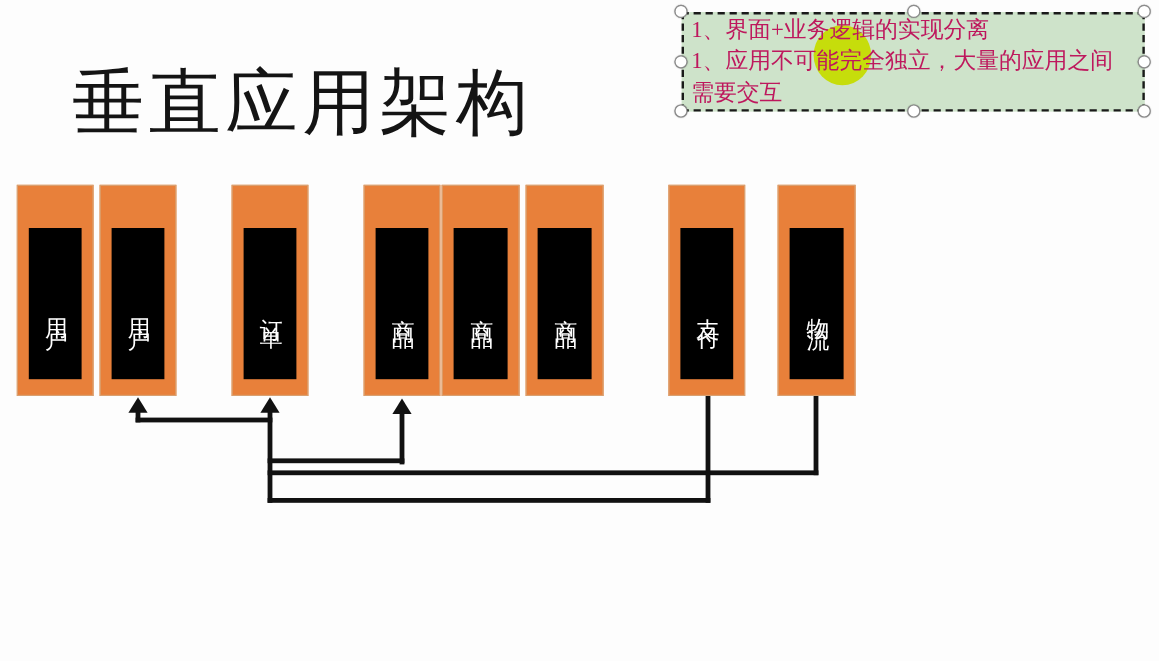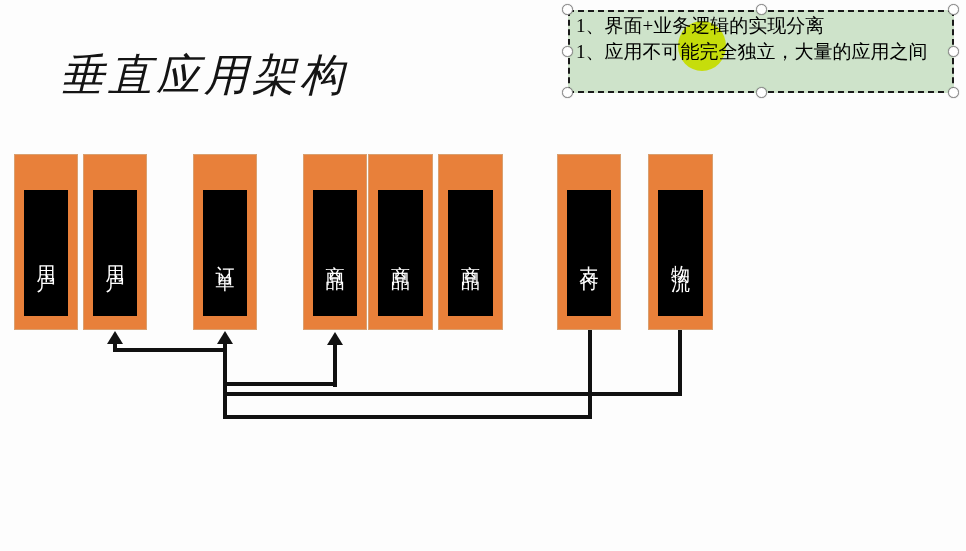--- a/index.html
+++ b/index.html
@@ -5,34 +5,33 @@
   html,body{margin:0;padding:0;background:#ffffff;}
   .canvas{
     position:relative;width:966px;height:551px;overflow:hidden;
     background:var(--canvas-bg,#fdfdfd);
     font-family:"Liberation Sans", sans-serif;
   }
   
   .title{
     position:absolute;left:60px;top:46px;
     font-family:"Liberation Serif", serif;
-    font-size:44px;letter-spacing:4px;color:var(--title-color,#141414);
+    font-size:60px;letter-spacing:4px;color:var(--title-color,#141414);
     white-space:nowrap;
-    font-style:italic;
   }
   
   .note-wrap{position:absolute;left:568px;top:10px;width:386px;height:83px;}
   .note-box{
     position:absolute;inset:0;
     background:var(--note-bg,#cee3ca);
     border:2px dashed var(--note-border,#1a1a1a);
     box-sizing:border-box;
     padding:1px 6px;
     font-family:"Liberation Serif", serif;
-    font-size:19px;line-height:26px;color:#000000;
+    font-size:19px;line-height:26px;color:#be185d;
   }
   .note-line{position:relative;z-index:2;white-space:nowrap;}
   .highlight-dot{
     position:absolute;left:108px;top:9px;width:48px;height:50px;
     border-radius:50%;
     background:var(--highlight,#c6dd0b);
     z-index:1;
   }
   .handle{
     position:absolute;width:9px;height:9px;border-radius:50%;
@@ -75,20 +74,21 @@
 
 <div class="canvas">
 
   <div class="title">垂直应用架构</div>
 
   <div class="note-wrap">
     <div class="note-box">
       <div class="highlight-dot"></div>
       <div class="note-line">1、界面+业务逻辑的实现分离</div>
       <div class="note-line">1、应用不可能完全独立，大量的应用之间</div>
+      <div class="note-line">需要交互</div>
     </div>
     <div class="handle h-tl"></div>
     <div class="handle h-tc"></div>
     <div class="handle h-tr"></div>
     <div class="handle h-ml"></div>
     <div class="handle h-mr"></div>
     <div class="handle h-bl"></div>
     <div class="handle h-bc"></div>
     <div class="handle h-br"></div>
   </div>

